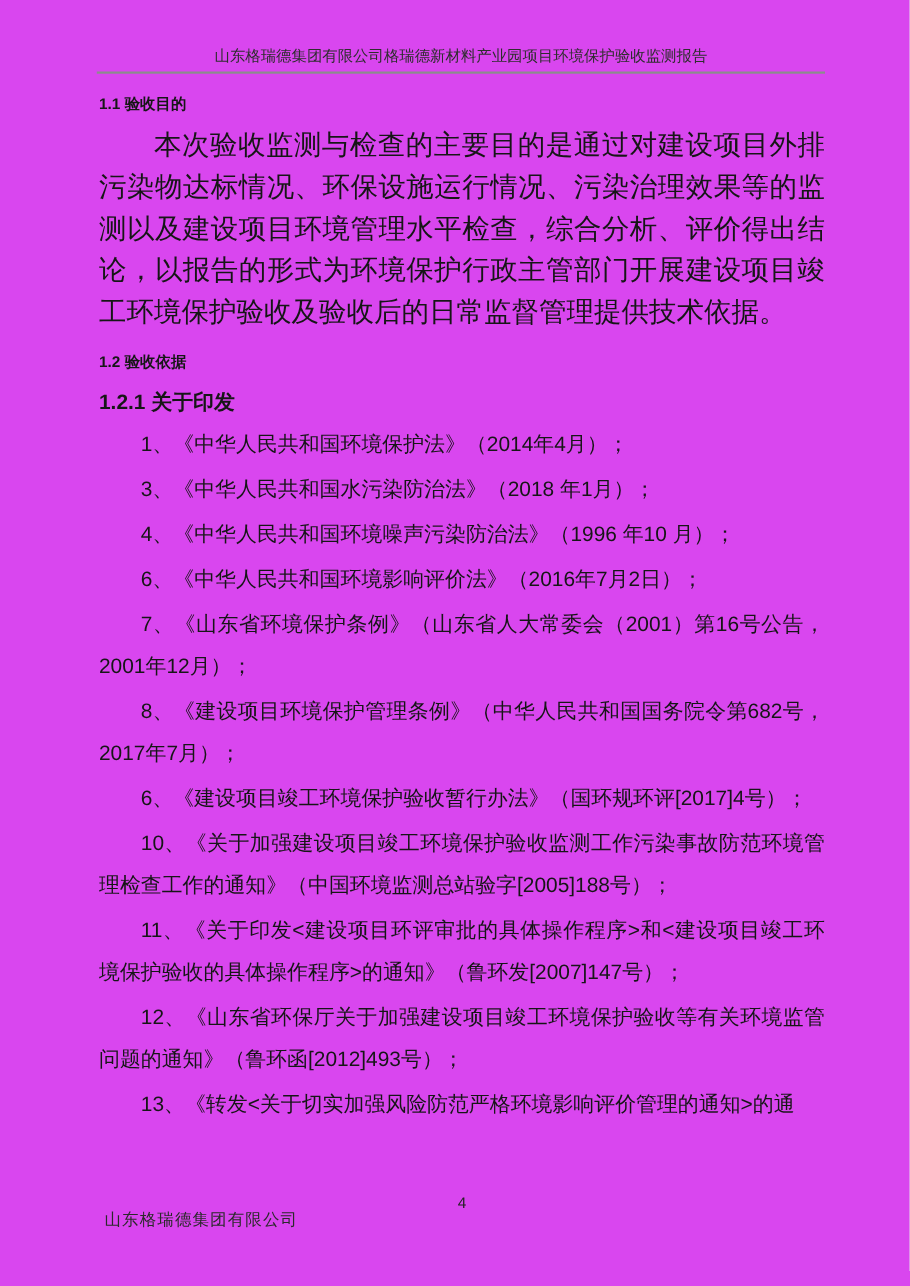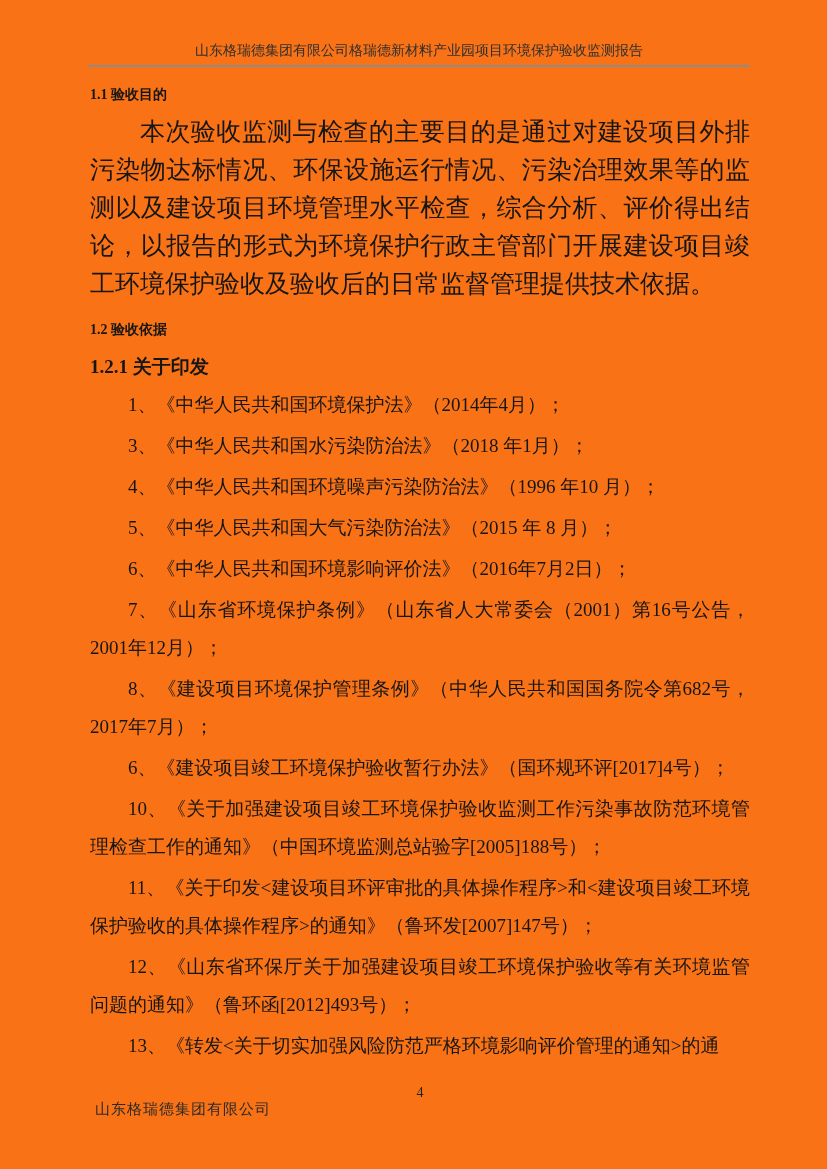--- a/index.html
+++ b/index.html
@@ -1,23 +1,23 @@
 <!DOCTYPE html>
 <html><head>
 <meta charset="utf-8">
 <style>
   html, body { margin: 0; padding: 0; background: #e8e8e8; }
   .page {
     position: relative;
     width: 827px;
     height: 1169px;
     margin: 0 auto;
-    background: #f97316;
+    background: #d946ef;
     overflow: hidden;
-    font-family: Liberation Serif, serif;
+    font-family: Liberation Sans, sans-serif;
     color: #161616;
   }
   .header {
     position: absolute;
     top: 41px;
     left: 88px;
     width: 662px;
     text-align: center;
     font-size: 14px;
     line-height: 19px;
@@ -104,21 +104,20 @@
     <p class="para">本次验收监测与检查的主要目的是通过对建设项目外排污染物达标情况、环保设施运行情况、污染治理效果等的监测以及建设项目环境管理水平检查，综合分析、评价得出结论，以报告的形式为环境保护行政主管部门开展建设项目竣工环境保护验收及验收后的日常监督管理提供技术依据。</p>
 
     <h2 class="h-sec">1.2 验收依据</h2>
 
     <h3 class="h-sub">1.2.1 关于印发</h3>
 
     <div class="legal-list">
       <p>1、《中华人民共和国环境保护法》（2014年4月）；</p>
       <p>3、《中华人民共和国水污染防治法》（2018 年1月）；</p>
       <p>4、《中华人民共和国环境噪声污染防治法》（1996 年10 月）；</p>
-      <p>5、《中华人民共和国大气污染防治法》（2015 年 8 月）；</p>
       <p>6、《中华人民共和国环境影响评价法》（2016年7月2日）；</p>
       <p>7、《山东省环境保护条例》（山东省人大常委会（2001）第16号公告，2001年12月）；</p>
       <p>8、《建设项目环境保护管理条例》（中华人民共和国国务院令第682号，2017年7月）；</p>
       <p>6、《建设项目竣工环境保护验收暂行办法》（国环规环评[2017]4号）；</p>
       <p>10、《关于加强建设项目竣工环境保护验收监测工作污染事故防范环境管理检查工作的通知》（中国环境监测总站验字[2005]188号）；</p>
       <p>11、《关于印发&lt;建设项目环评审批的具体操作程序&gt;和&lt;建设项目竣工环境保护验收的具体操作程序&gt;的通知》（鲁环发[2007]147号）；</p>
       <p>12、《山东省环保厅关于加强建设项目竣工环境保护验收等有关环境监管问题的通知》（鲁环函[2012]493号）；</p>
       <p>13、《转发&lt;关于切实加强风险防范严格环境影响评价管理的通知&gt;的通</p>
     </div>
 

